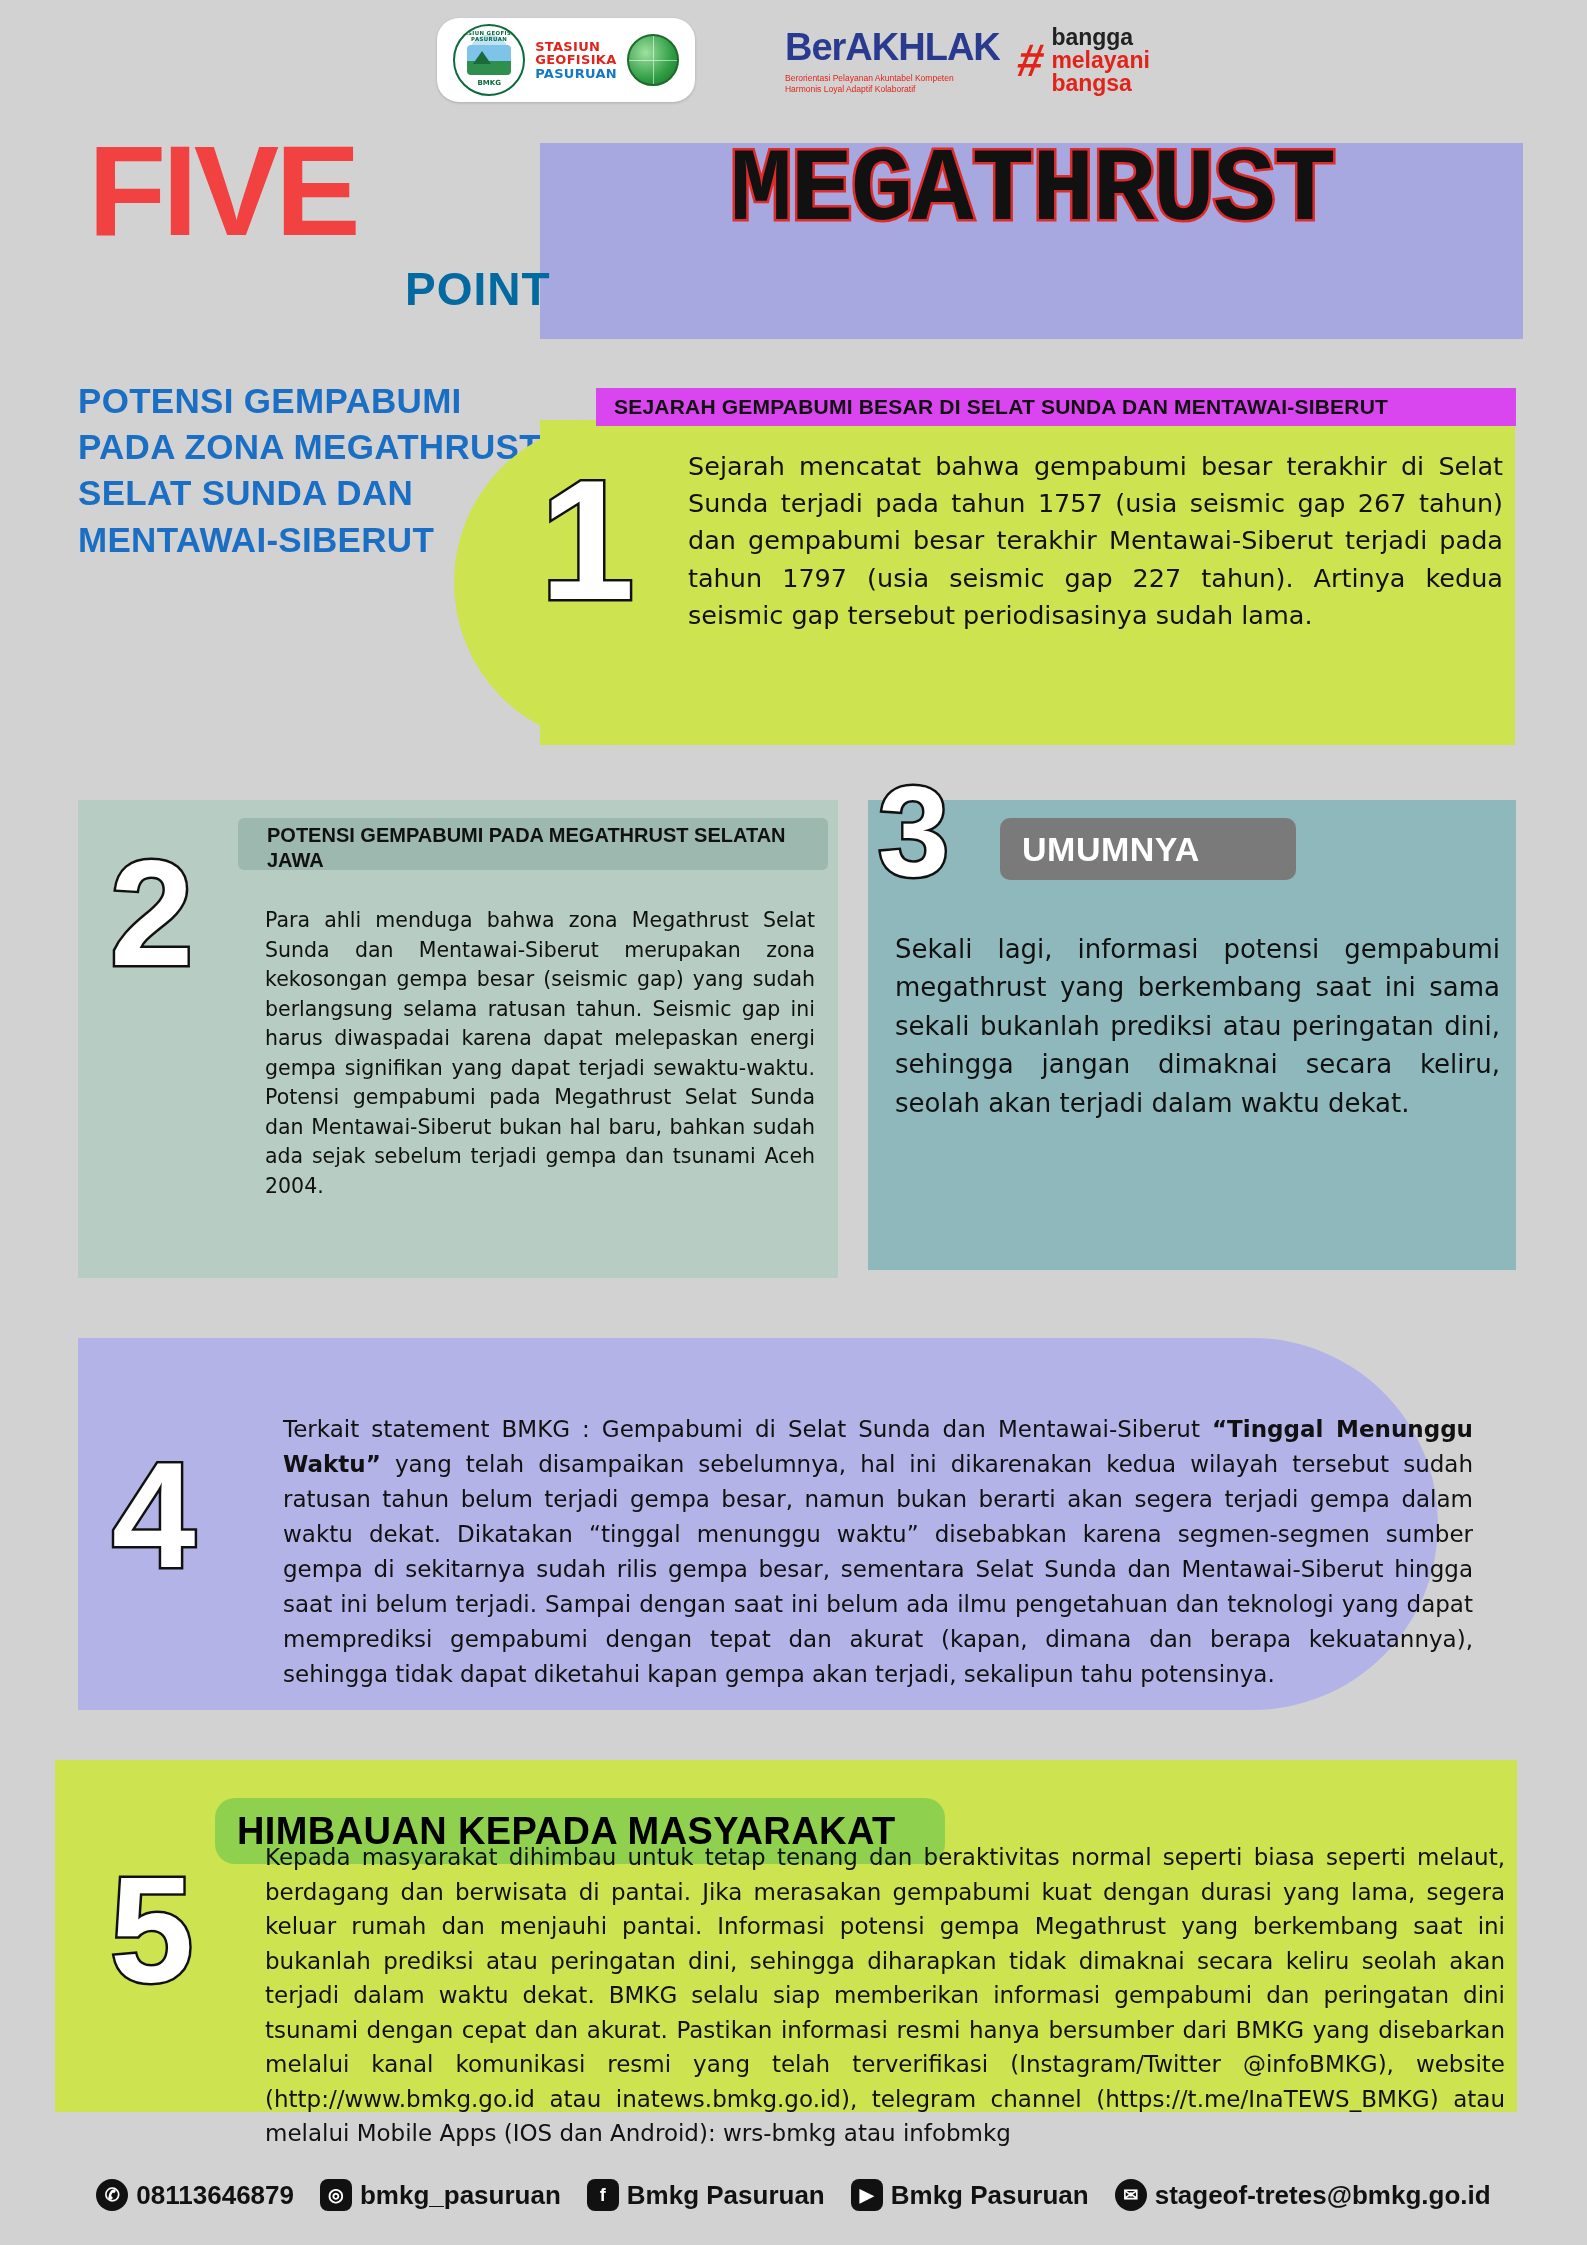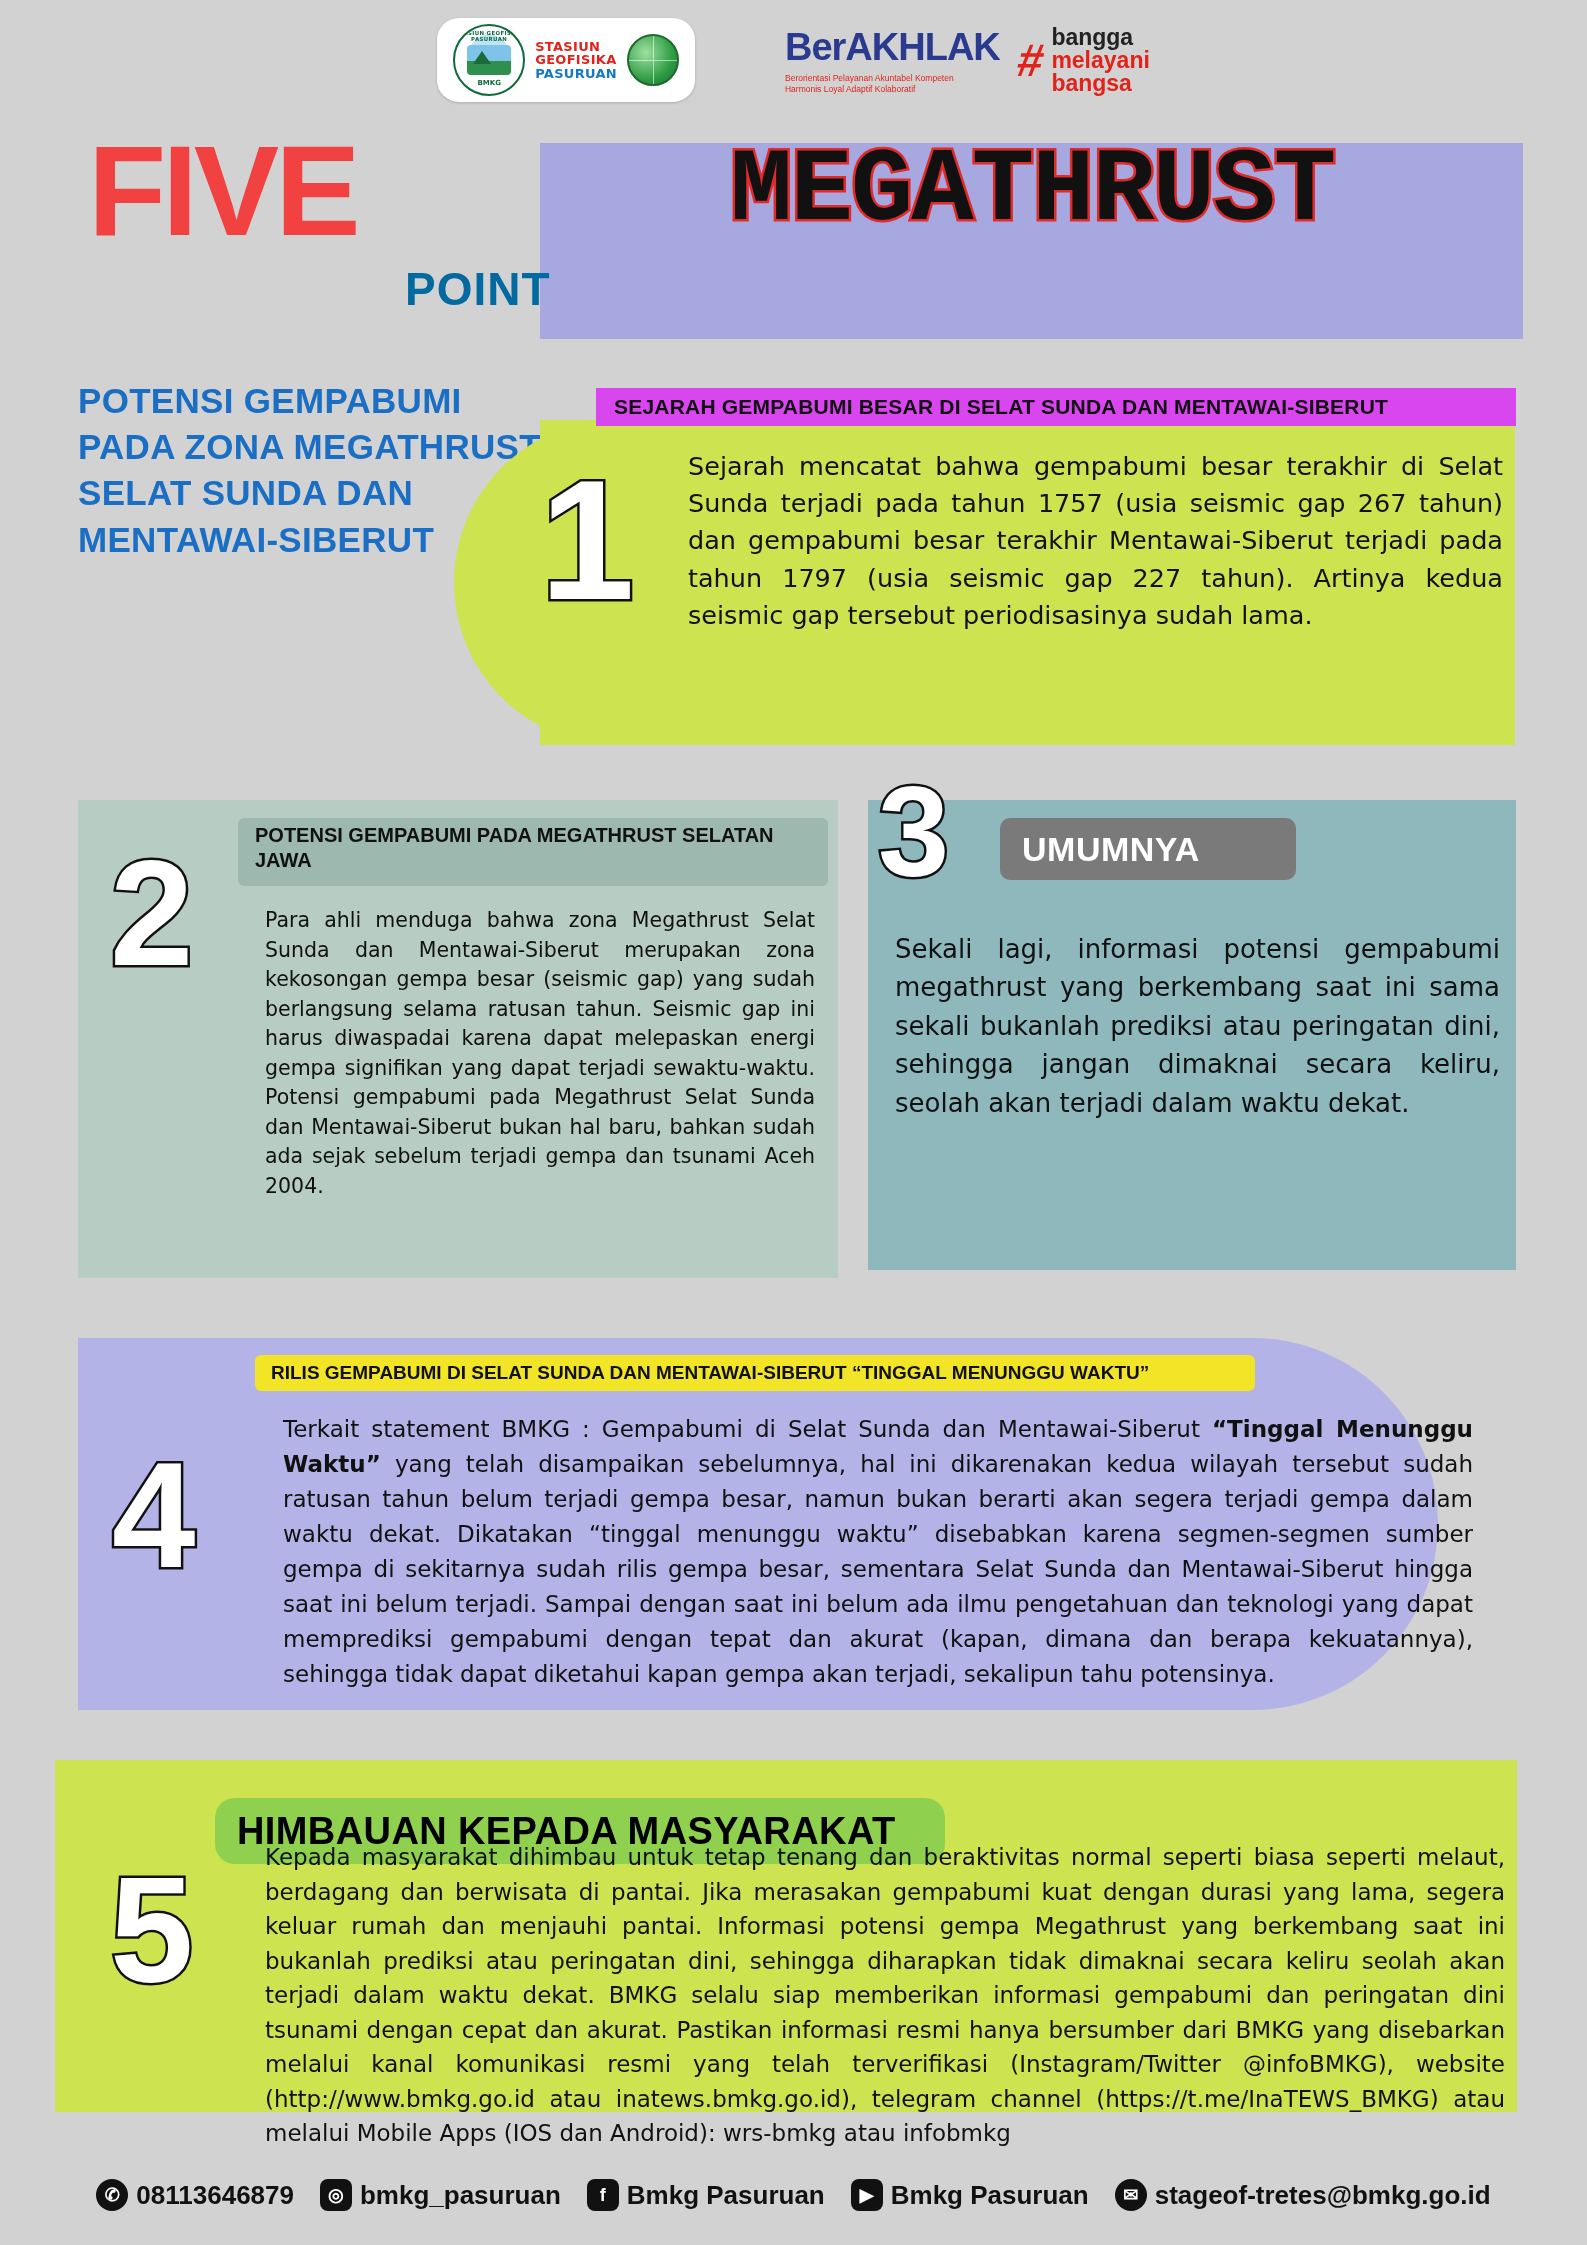--- a/index.html
+++ b/index.html
@@ -204,24 +204,24 @@
   
   .card2 {
     position: absolute;
     top: 800px; left: 78px;
     width: 760px; height: 478px;
     background: #b7ccc2;
   }
   .banner2 {
     position: absolute;
     top: 818px; left: 238px;
-    width: 590px; height: 68px;
+    width: 590px; height: 52px;
     background: #9db8ae;
     border-radius: 6px;
-    padding: 5px 17px;
+    padding: 5px 29px;
     font-family: "Liberation Sans", sans-serif;
     font-size: 20px; font-weight: bold; color: #111;
     line-height: 1.25;
   }
   .num2 { position: absolute; top: 838px; left: 110px; font-size: 150px; }
   .text2 {
     position: absolute;
     top: 906px; left: 265px;
     width: 550px;
     font-family: "DejaVu Sans", sans-serif;
@@ -395,21 +395,20 @@
   <div class="banner2">POTENSI GEMPABUMI PADA MEGATHRUST SELATAN JAWA</div>
   <div class="num num2">2</div>
   <div class="text2">Para ahli menduga bahwa zona Megathrust Selat Sunda dan Mentawai-Siberut merupakan zona kekosongan gempa besar (seismic gap) yang sudah berlangsung selama ratusan tahun. Seismic gap ini harus diwaspadai karena dapat melepaskan energi gempa signifikan yang dapat terjadi sewaktu-waktu. Potensi gempabumi pada Megathrust Selat Sunda dan Mentawai-Siberut bukan hal baru, bahkan sudah ada sejak sebelum terjadi gempa dan tsunami Aceh 2004.</div>
 
   <div class="card3"></div>
   <div class="banner3">UMUMNYA</div>
   <div class="num num3">3</div>
   <div class="text3">Sekali lagi, informasi potensi gempabumi megathrust yang berkembang saat ini sama sekali bukanlah prediksi atau peringatan dini, sehingga jangan dimaknai secara keliru, seolah akan terjadi dalam waktu dekat.</div>
 
   <div class="card4"></div>
-  <div class="banner4">RILIS GEMPABUMI DI SELAT SUNDA DAN MENTAWAI-SIBERUT “TINGGAL MENUNGGU WAKTU”</div>
   <div class="num num4">4</div>
   <div class="text4"><span>Terkait statement BMKG : Gempabumi di Selat Sunda dan Mentawai-Siberut </span><b>“Tinggal Menunggu Waktu”</b><span> yang telah disampaikan sebelumnya, hal ini dikarenakan kedua wilayah tersebut sudah ratusan tahun belum terjadi gempa besar, namun bukan berarti akan segera terjadi gempa dalam waktu dekat. Dikatakan “tinggal menunggu waktu” disebabkan karena segmen-segmen sumber gempa di sekitarnya sudah rilis gempa besar, sementara Selat Sunda dan Mentawai-Siberut hingga saat ini belum terjadi. Sampai dengan saat ini belum ada ilmu pengetahuan dan teknologi yang dapat memprediksi gempabumi dengan tepat dan akurat (kapan, dimana dan berapa kekuatannya), sehingga tidak dapat diketahui kapan gempa akan terjadi, sekalipun tahu potensinya.</span></div>
 
   <div class="card5"></div>
   <div class="banner5">HIMBAUAN KEPADA MASYARAKAT</div>
   <div class="num num5">5</div>
   <div class="text5">Kepada masyarakat dihimbau untuk tetap tenang dan beraktivitas normal seperti biasa seperti melaut, berdagang dan berwisata di pantai. Jika merasakan gempabumi kuat dengan durasi yang lama, segera keluar rumah dan menjauhi pantai. Informasi potensi gempa Megathrust yang berkembang saat ini bukanlah prediksi atau peringatan dini, sehingga diharapkan tidak dimaknai secara keliru seolah akan terjadi dalam waktu dekat. BMKG selalu siap memberikan informasi gempabumi dan peringatan dini tsunami dengan cepat dan akurat. Pastikan informasi resmi hanya bersumber dari BMKG yang disebarkan melalui kanal komunikasi resmi yang telah terverifikasi (Instagram/Twitter @infoBMKG), website (http://www.bmkg.go.id atau inatews.bmkg.go.id), telegram channel (https://t.me/InaTEWS_BMKG) atau melalui Mobile Apps (IOS dan Android): wrs-bmkg atau infobmkg</div>
 
   <div class="footer">
     <div class="fitem">

